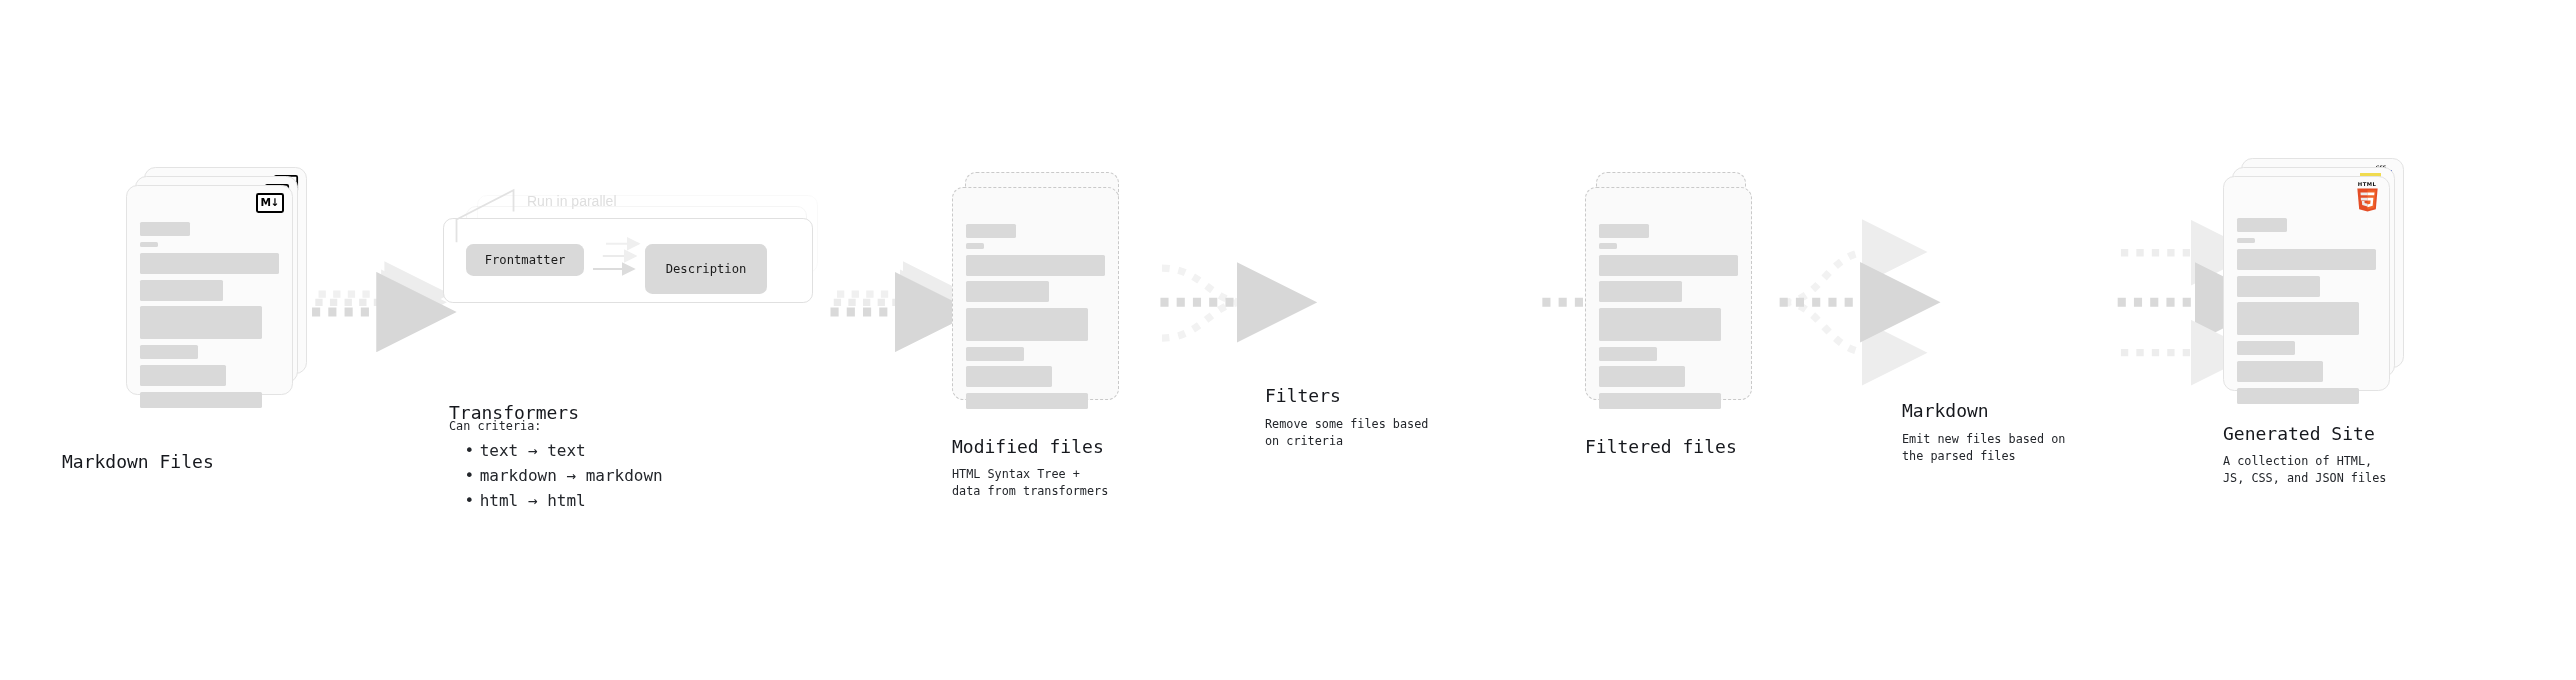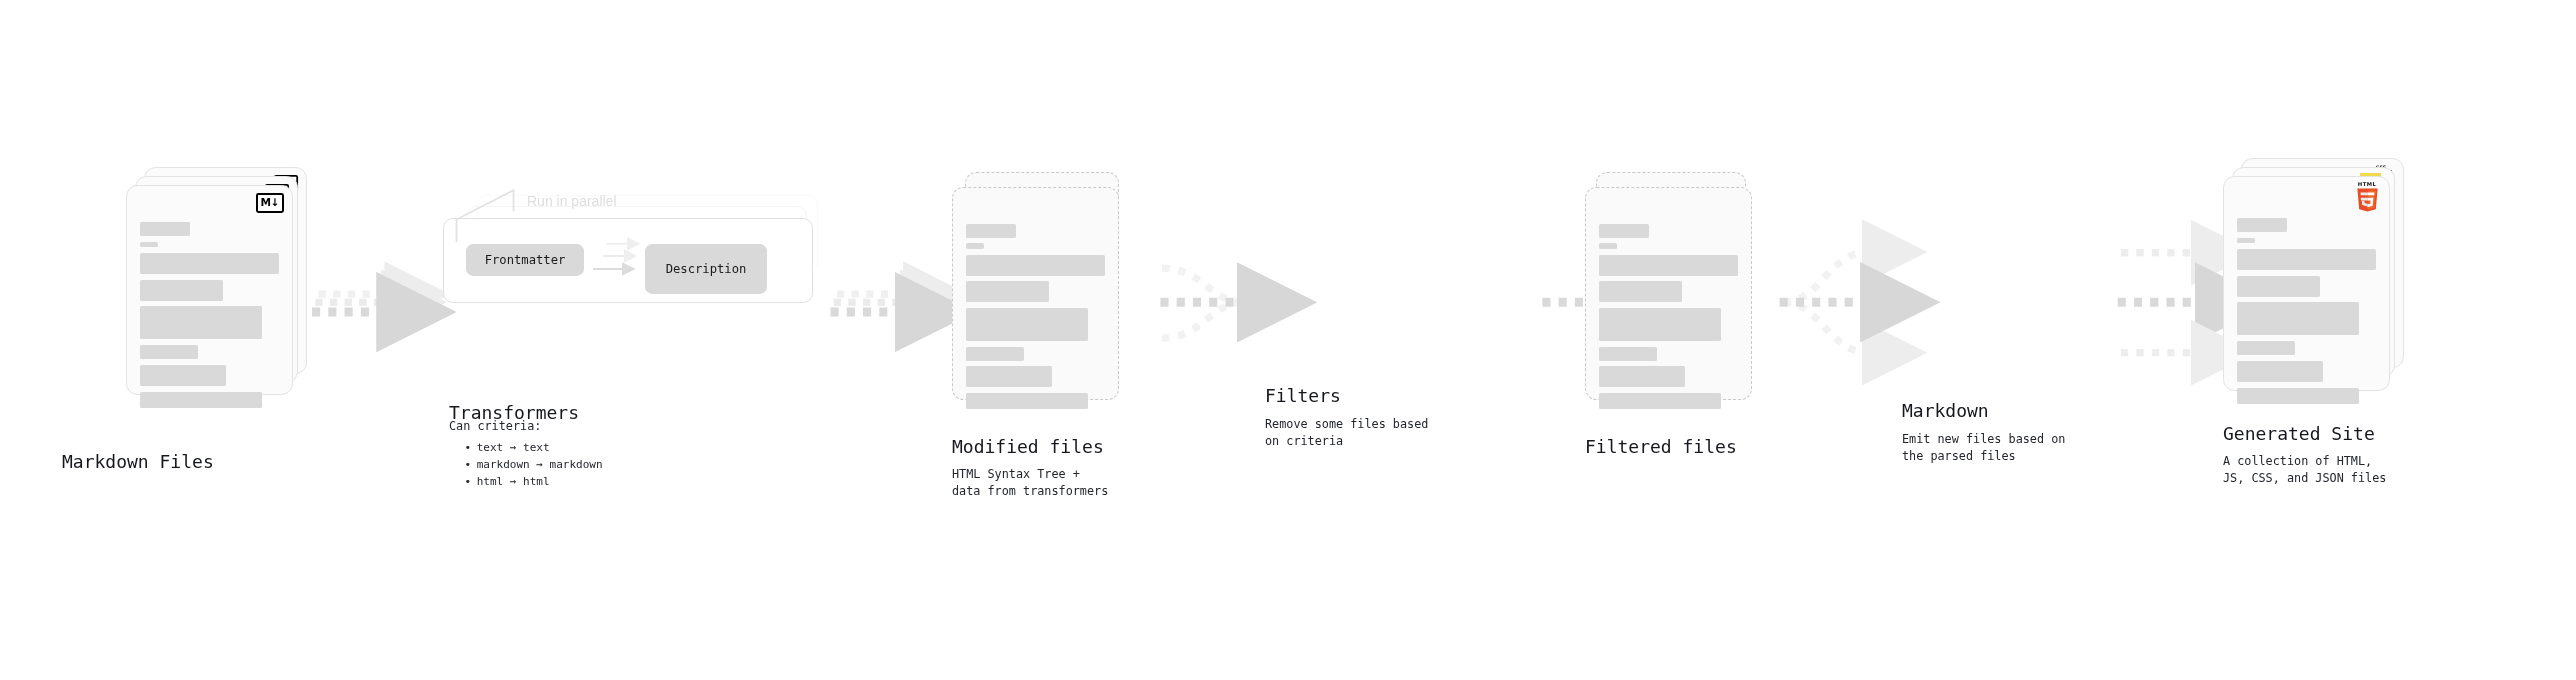--- a/index.html
+++ b/index.html
@@ -145,21 +145,21 @@
   .micro-label {
     position: absolute;
     font-family: Liberation Sans, sans-serif;
     font-size: 14px;
     color: #dedede;
     white-space: nowrap;
   }
   .bullets {
     position: absolute;
     font-family: "DejaVu Sans Mono", "Liberation Mono", monospace;
-    font-size: 11px;
+    font-size: 16px;
     line-height: 1.55;
     color: #23262b;
   }
   .bullets ul { margin: 0; padding-left: 11.4px; list-style: none; }
   .bullets li::before { content: "\2022"; margin-right: 5.7px; }
 
   svg { display: block; overflow: visible; }
   .arrow-layer { position: absolute; left: 0; top: 0; pointer-events: none; }
 </style>
 </head>

